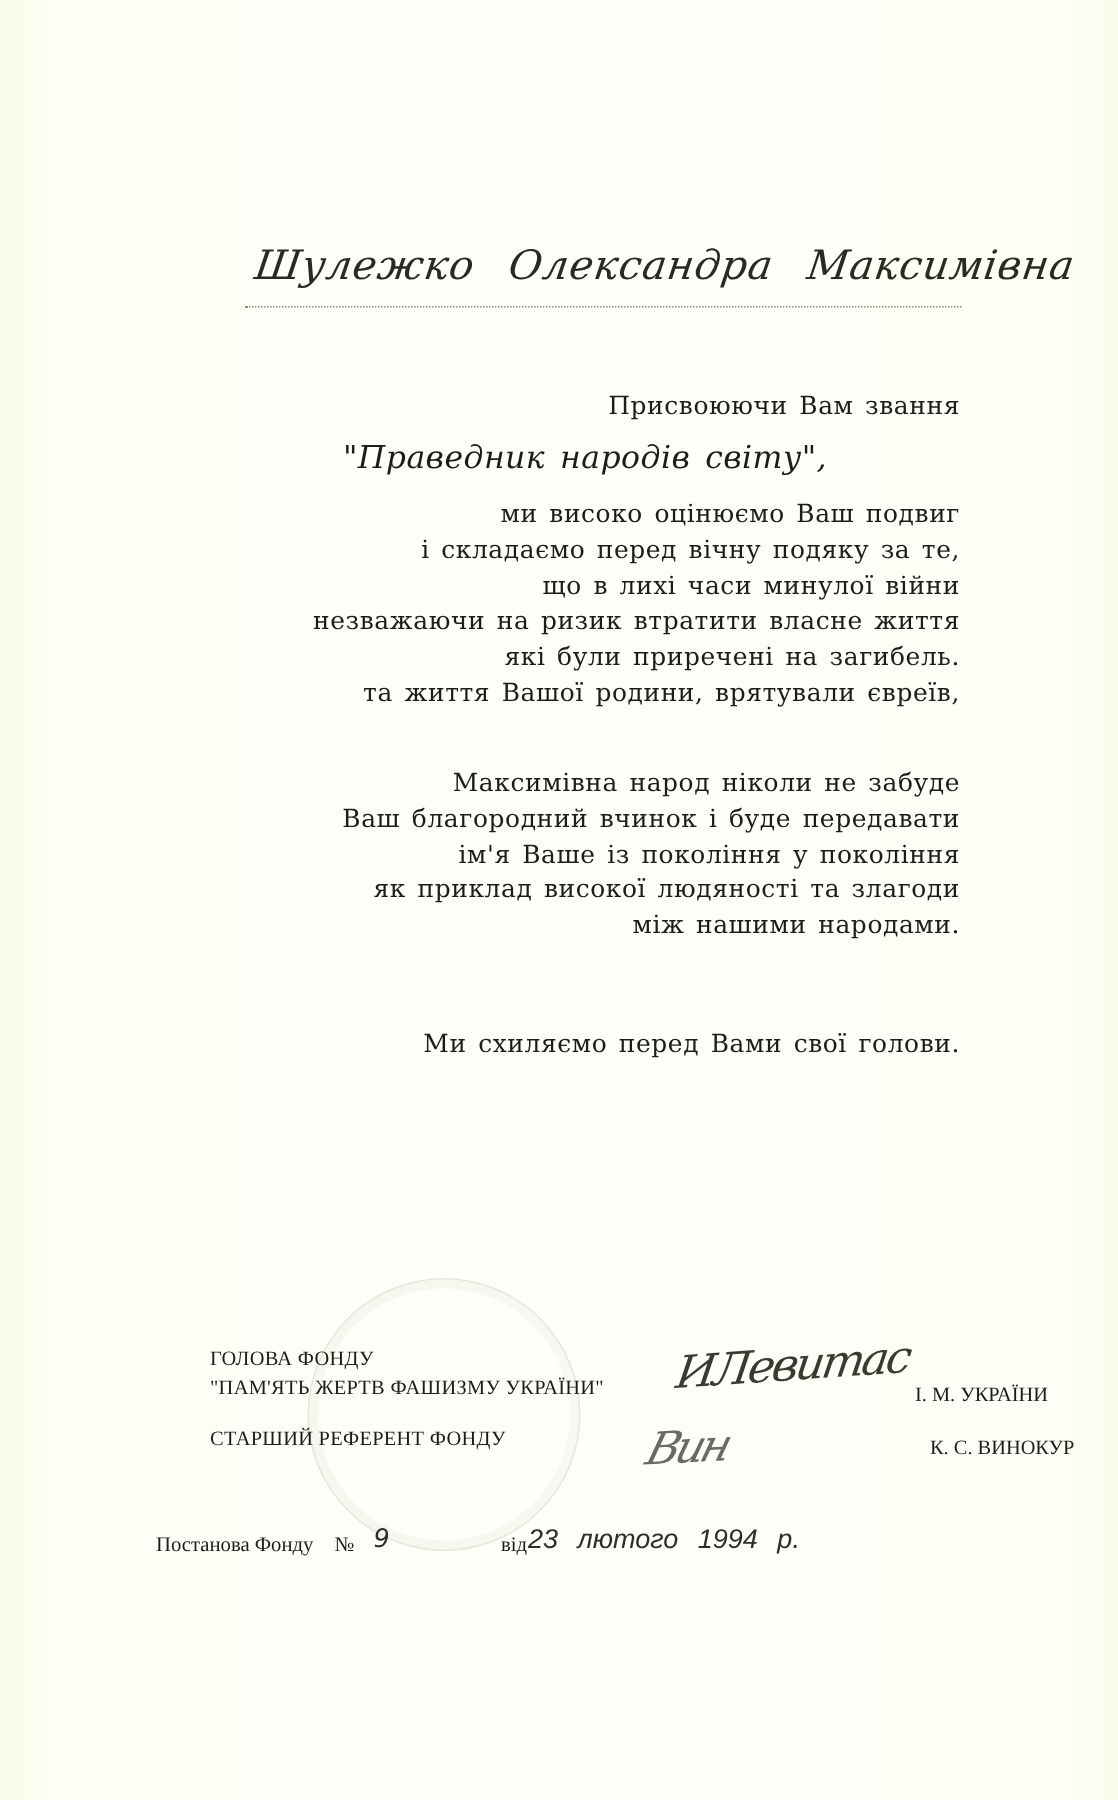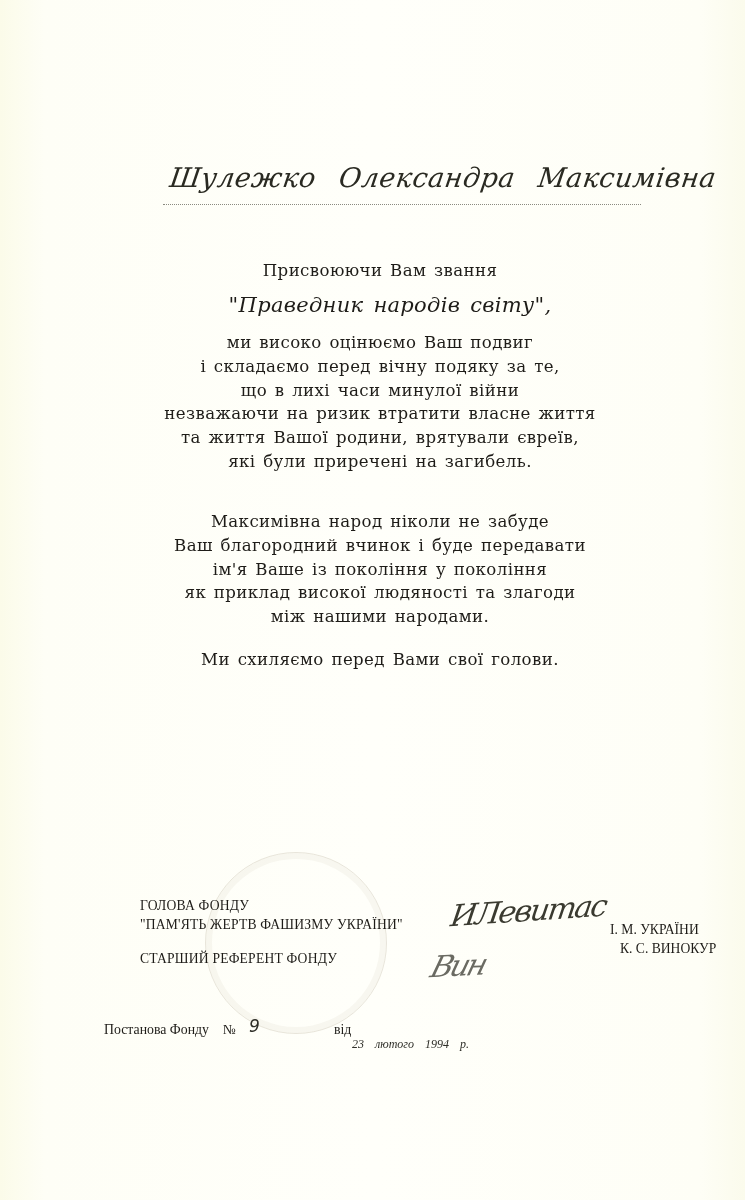--- a/index.html
+++ b/index.html
@@ -49,39 +49,39 @@
     left: 120px;
     width: 520px;
     text-align: center;
     font-family: "DejaVu Serif", serif;
     font-size: 16.6px;
     line-height: 23.8px;
     letter-spacing: 0.4px;
     word-spacing: 2px;
     color: #1e1c18;
   }
-  .line { display: block; white-space: nowrap; }
+  .line { display: block; white-space: nowrap; text-align: right; }
   .intro { top: 259px; }
   .title-line {
     position: absolute;
     left: 120px;
     width: 540px;
     top: 293px;
     text-align: center;
     font-family: "DejaVu Serif", serif;
     font-style: italic;
     font-size: 21px;
     letter-spacing: 0.3px;
     word-spacing: 3px;
     color: #1e1c18;
   }
   .para1 { top: 331px; }
   .para2 { top: 510px; }
   .para3 { top: 631px; }
-  .para4 { top: 648px; }
+  .para4 { top: 684px; }
 
   
   .seal {
     position: absolute;
     left: 205px;
     top: 852px;
     width: 180px;
     height: 180px;
     border-radius: 50%;
     border: 1px solid rgba(190,180,160,0.35);
@@ -104,21 +104,21 @@
   .signatory-names {
     position: absolute;
     left: 610px;
     top: 920px;
     font-family: "Liberation Serif", serif;
     font-size: 13.6px;
     color: #1e1c18;
     line-height: 19px;
   }
   .signatory-names .nm { display: block; white-space: nowrap; }
-  .signatory-names .nm2 { margin-left: 10px; }
+  .signatory-names .nm2 { margin-top: 16px; margin-left: 10px; }
 
   .signature {
     position: absolute;
     font-family: "DejaVu Serif", serif;
     font-style: italic;
     color: #3a3a30;
   }
   .signature-1 {
     left: 452px;
     top: 893px;
@@ -148,24 +148,23 @@
   .res-label { left: 0; }
   .res-no { left: 119px; }
   .res-number {
     left: 145px; top: -6px !important;
     font-family: "DejaVu Sans", sans-serif;
     font-style: italic; font-size: 17px; color: #2e2e28;
   }
   .res-from { left: 213px; margin-left: 17px; }
   .res-date {
     left: 248px; top: -6px !important;
-    font-family: Liberation Serif, serif;
-    font-style: italic; font-size: 12px; color: #2e2e28;
+    font-family: Liberation Sans, sans-serif;
+    font-style: italic; font-size: 18px; color: #2e2e28;
     word-spacing: 8px;
-    margin-top: 21px;
   }
 </style>
 </head>
 <body>
 
 <div class="page">
 
   <div class="recipient-line"></div>
   <div class="recipient-name">Шулежко Олександра Максимівна</div>
 
@@ -173,22 +172,22 @@
     <span class="line">Присвоюючи Вам звання</span>
   </div>
 
   <div class="title-line">"Праведник народів світу",</div>
 
   <div class="body-text para1">
     <span class="line">ми високо оцінюємо Ваш подвиг</span>
     <span class="line">і складаємо перед вічну подяку за те,</span>
     <span class="line">що в лихі часи минулої війни</span>
     <span class="line">незважаючи на ризик втратити власне життя</span>
+    <span class="line">які були приречені на загибель.</span>
     <span class="line">та життя Вашої родини, врятували євреїв,</span>
-    <span class="line">які були приречені на загибель.</span>
   </div>
 
   <div class="body-text para2">
     <span class="line">Максимівна народ ніколи не забуде</span>
     <span class="line">Ваш благородний вчинок і буде передавати</span>
     <span class="line">ім'я Ваше із покоління у покоління</span>
     <span class="line">як приклад високої людяності та злагоди</span>
     <span class="line">між нашими народами.</span>
   </div>
 

